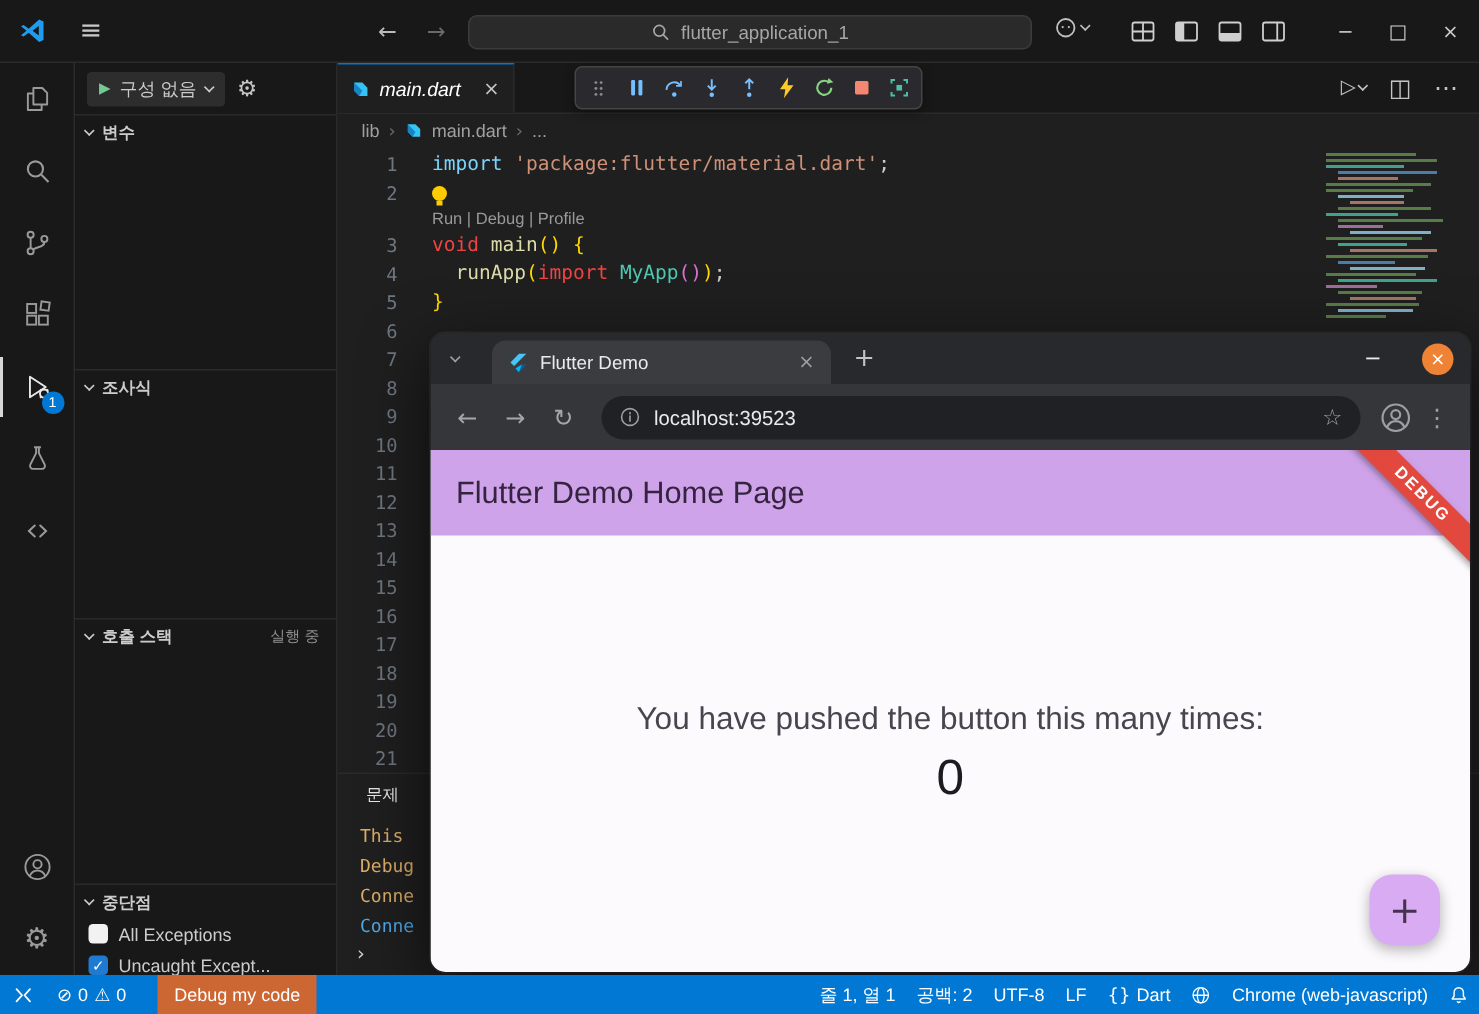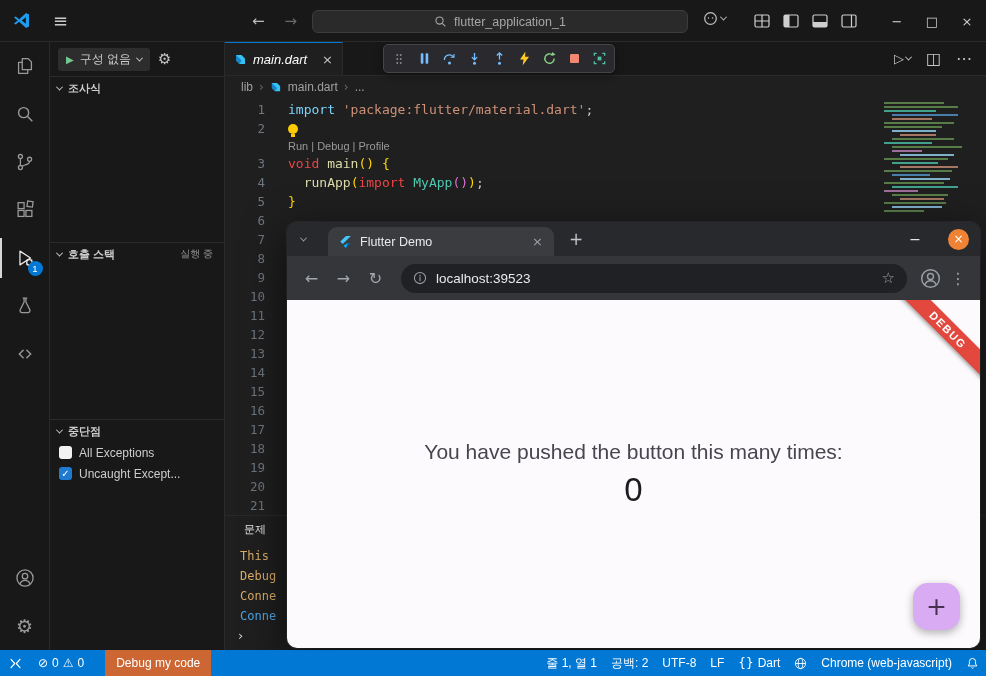--- a/index.html
+++ b/index.html
@@ -260,20 +260,26 @@
 
   <div class="sidebar">
     <div class="config-row">
       <div class="config-pill">
         <span class="play-glyph glyph">▶</span>
         <span class="config-label">구성 없음</span>
         <span class="chev"></span>
       </div>
       <span class="sidebar-gear glyph">⚙</span>
     </div>
+    <div class="section sec-variables">
+      <div class="section-header">
+        <span class="chev"></span>
+        <span>변수</span>
+      </div>
+    </div>
     <div class="section sec-watch">
       <div class="section-header">
         <span class="chev"></span>
         <span>조사식</span>
       </div>
     </div>
     <div class="section sec-callstack">
       <div class="section-header">
         <span class="chev"></span>
         <span>호출 스택</span>
@@ -557,20 +563,23 @@
         <span class="url-star glyph">☆</span>
       </div>
       <svg width="23" height="23" viewBox="0 0 24 24" fill="none" stroke="#9aa0a6" stroke-width="1.5">
           <circle cx="12" cy="12" r="9.2"></circle>
           <circle cx="12" cy="9.8" r="3.1"></circle>
           <path d="M6 18.4c1.4-2.8 3.4-4 6-4s4.6 1.2 6 4"></path>
         </svg>
       <span class="b-menu glyph">⋮</span>
     </div>
     <div class="b-content">
+      <div class="appbar" style="background: rgb(207, 163, 233);">
+        <span class="appbar-title">Flutter Demo Home Page</span>
+      </div>
       <div class="ribbon" style="background: rgb(226, 72, 61);">DEBUG</div>
       <div class="page-body">
         <span class="counter-label">You have pushed the button this many times:</span>
         <span class="counter-value">0</span>
       </div>
       <div class="fab" style="background: rgb(217, 171, 242);">
         <span class="fab-plus glyph">+</span>
       </div>
     </div>
   </div>

